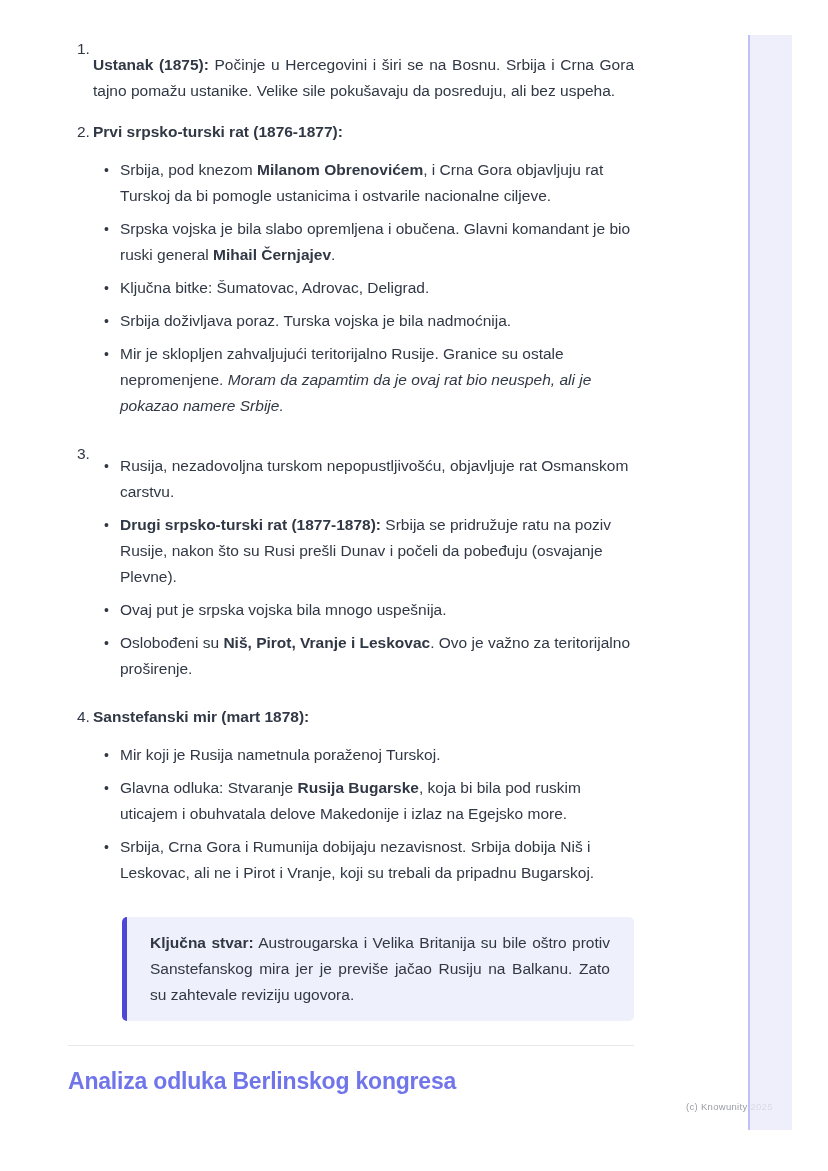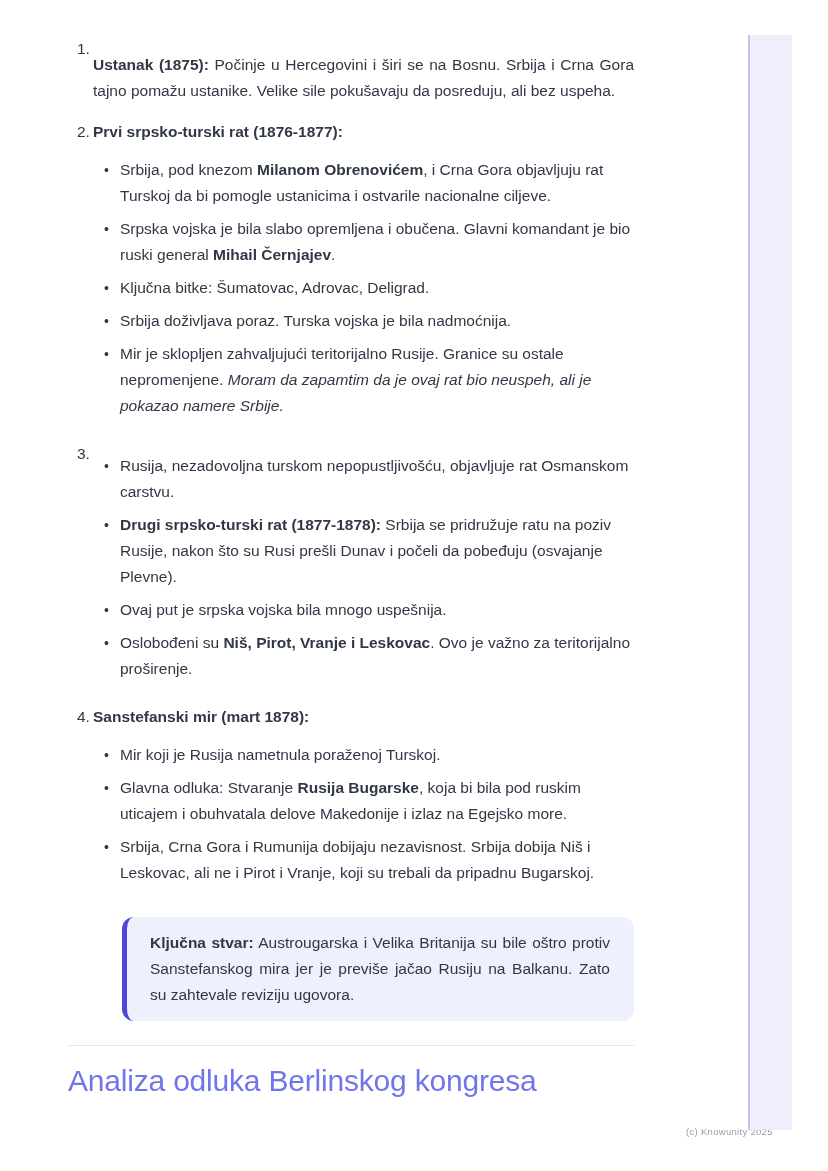--- a/index.html
+++ b/index.html
@@ -16,31 +16,31 @@
   .i{font-style:italic;}
   .justify{text-align:justify;margin-top:16px;}
   .bullets{margin-top:12px;}
   .bullet{display:flex;margin-left:11px;margin-bottom:7px;}
   .dot{width:16px;flex:none;font-size:14px;}
   .btext{flex:1;min-width:0;}
   .callout{
     margin:24px 0 0 54px;
     background:var(--callout-background,#eef0fb);
     border-left:5px solid var(--callout-border,#4e46d7);
-    border-radius:12px;
+    border-radius:5px;
     padding:13px 24px 13px 23px;
     text-align:justify;
   }
   .sep{border:none;border-top:1px solid var(--separator,#e7e8ea);margin:24px 0 0 0;height:0;}
   .heading{
-    margin:20px 0 0 0;font-size:30px;line-height:30px;font-weight:400;
+    margin:20px 0 0 0;font-size:23px;line-height:30px;font-weight:700;
     color:var(--accent,#7175ea);letter-spacing:-0.2px;
   }
   .watermark{
-    position:absolute;left:686px;top:1126px;font-size:9.5px;line-height:12px;
+    position:absolute;left:686px;top:1101px;font-size:9.5px;line-height:12px;
     color:var(--watermark-text,#9a9ca4);letter-spacing:0.3px;z-index:1;white-space:nowrap;
   }
   .edge-strip{
     position:absolute;left:748px;top:35px;width:44px;height:1095px;
     background:rgba(233,234,250,0.78);
     border-left:2px solid rgba(187,189,238,0.9);
     box-sizing:border-box;z-index:2;
   }
 </style>
 </head>

